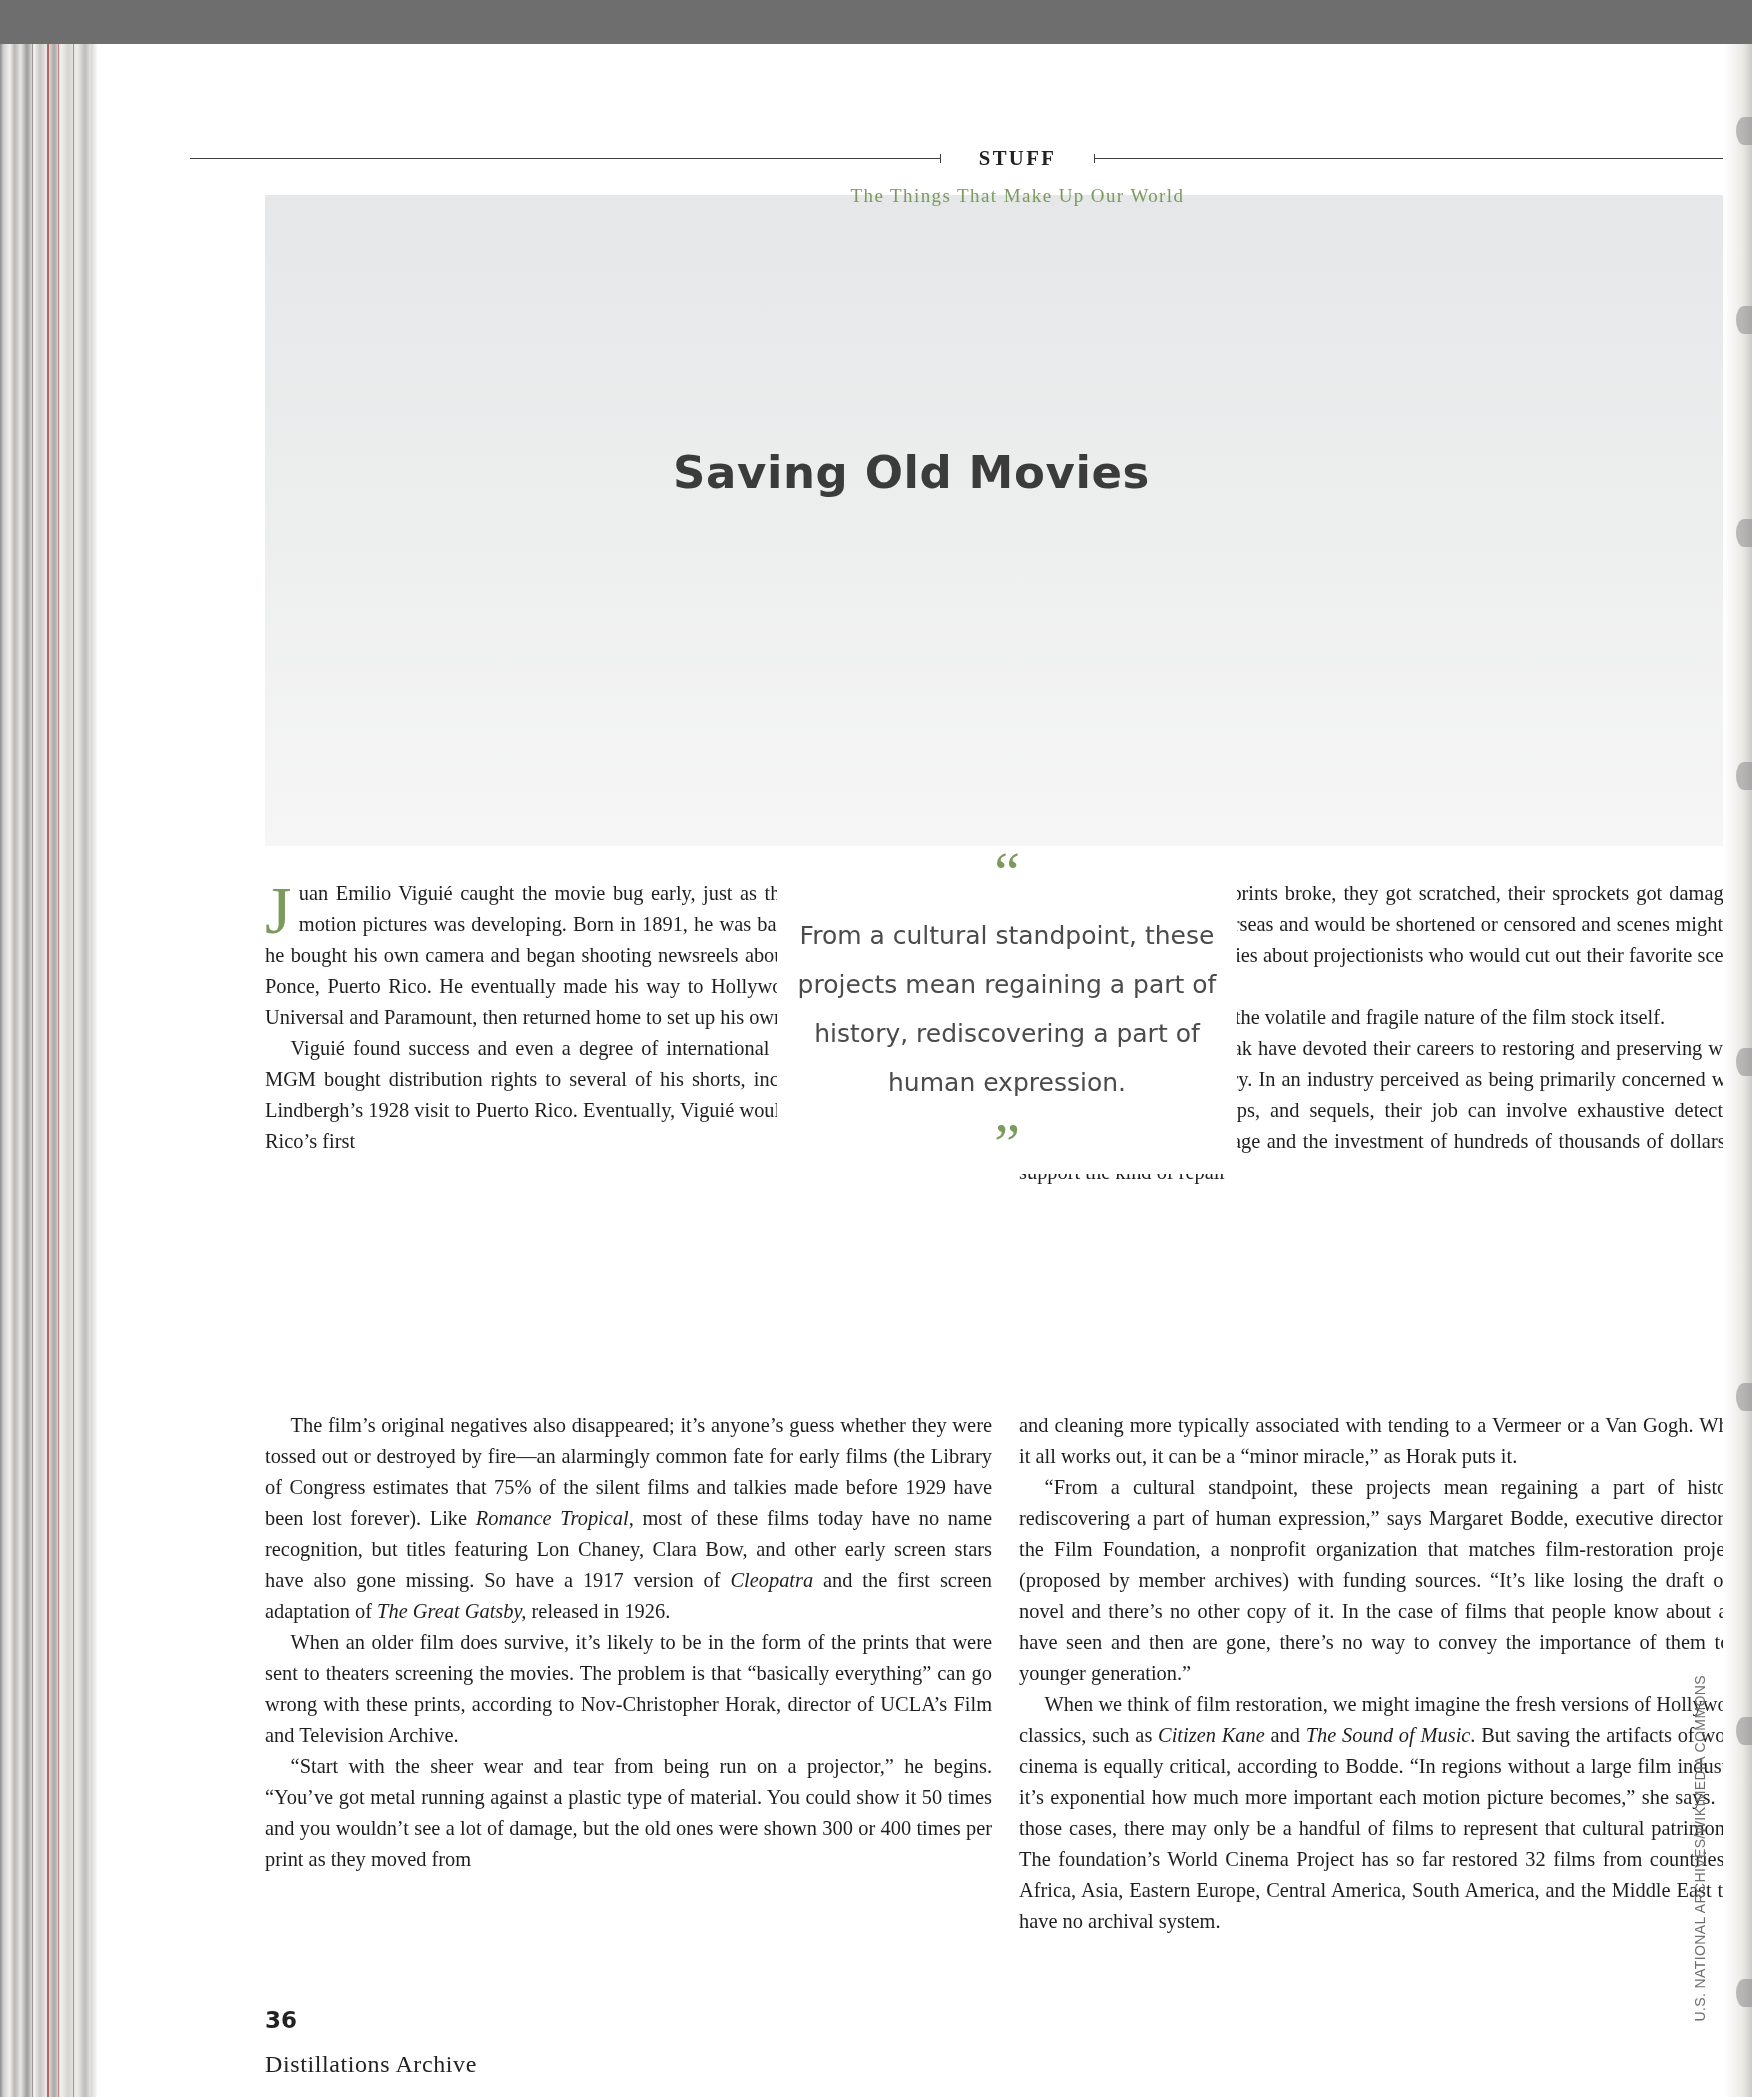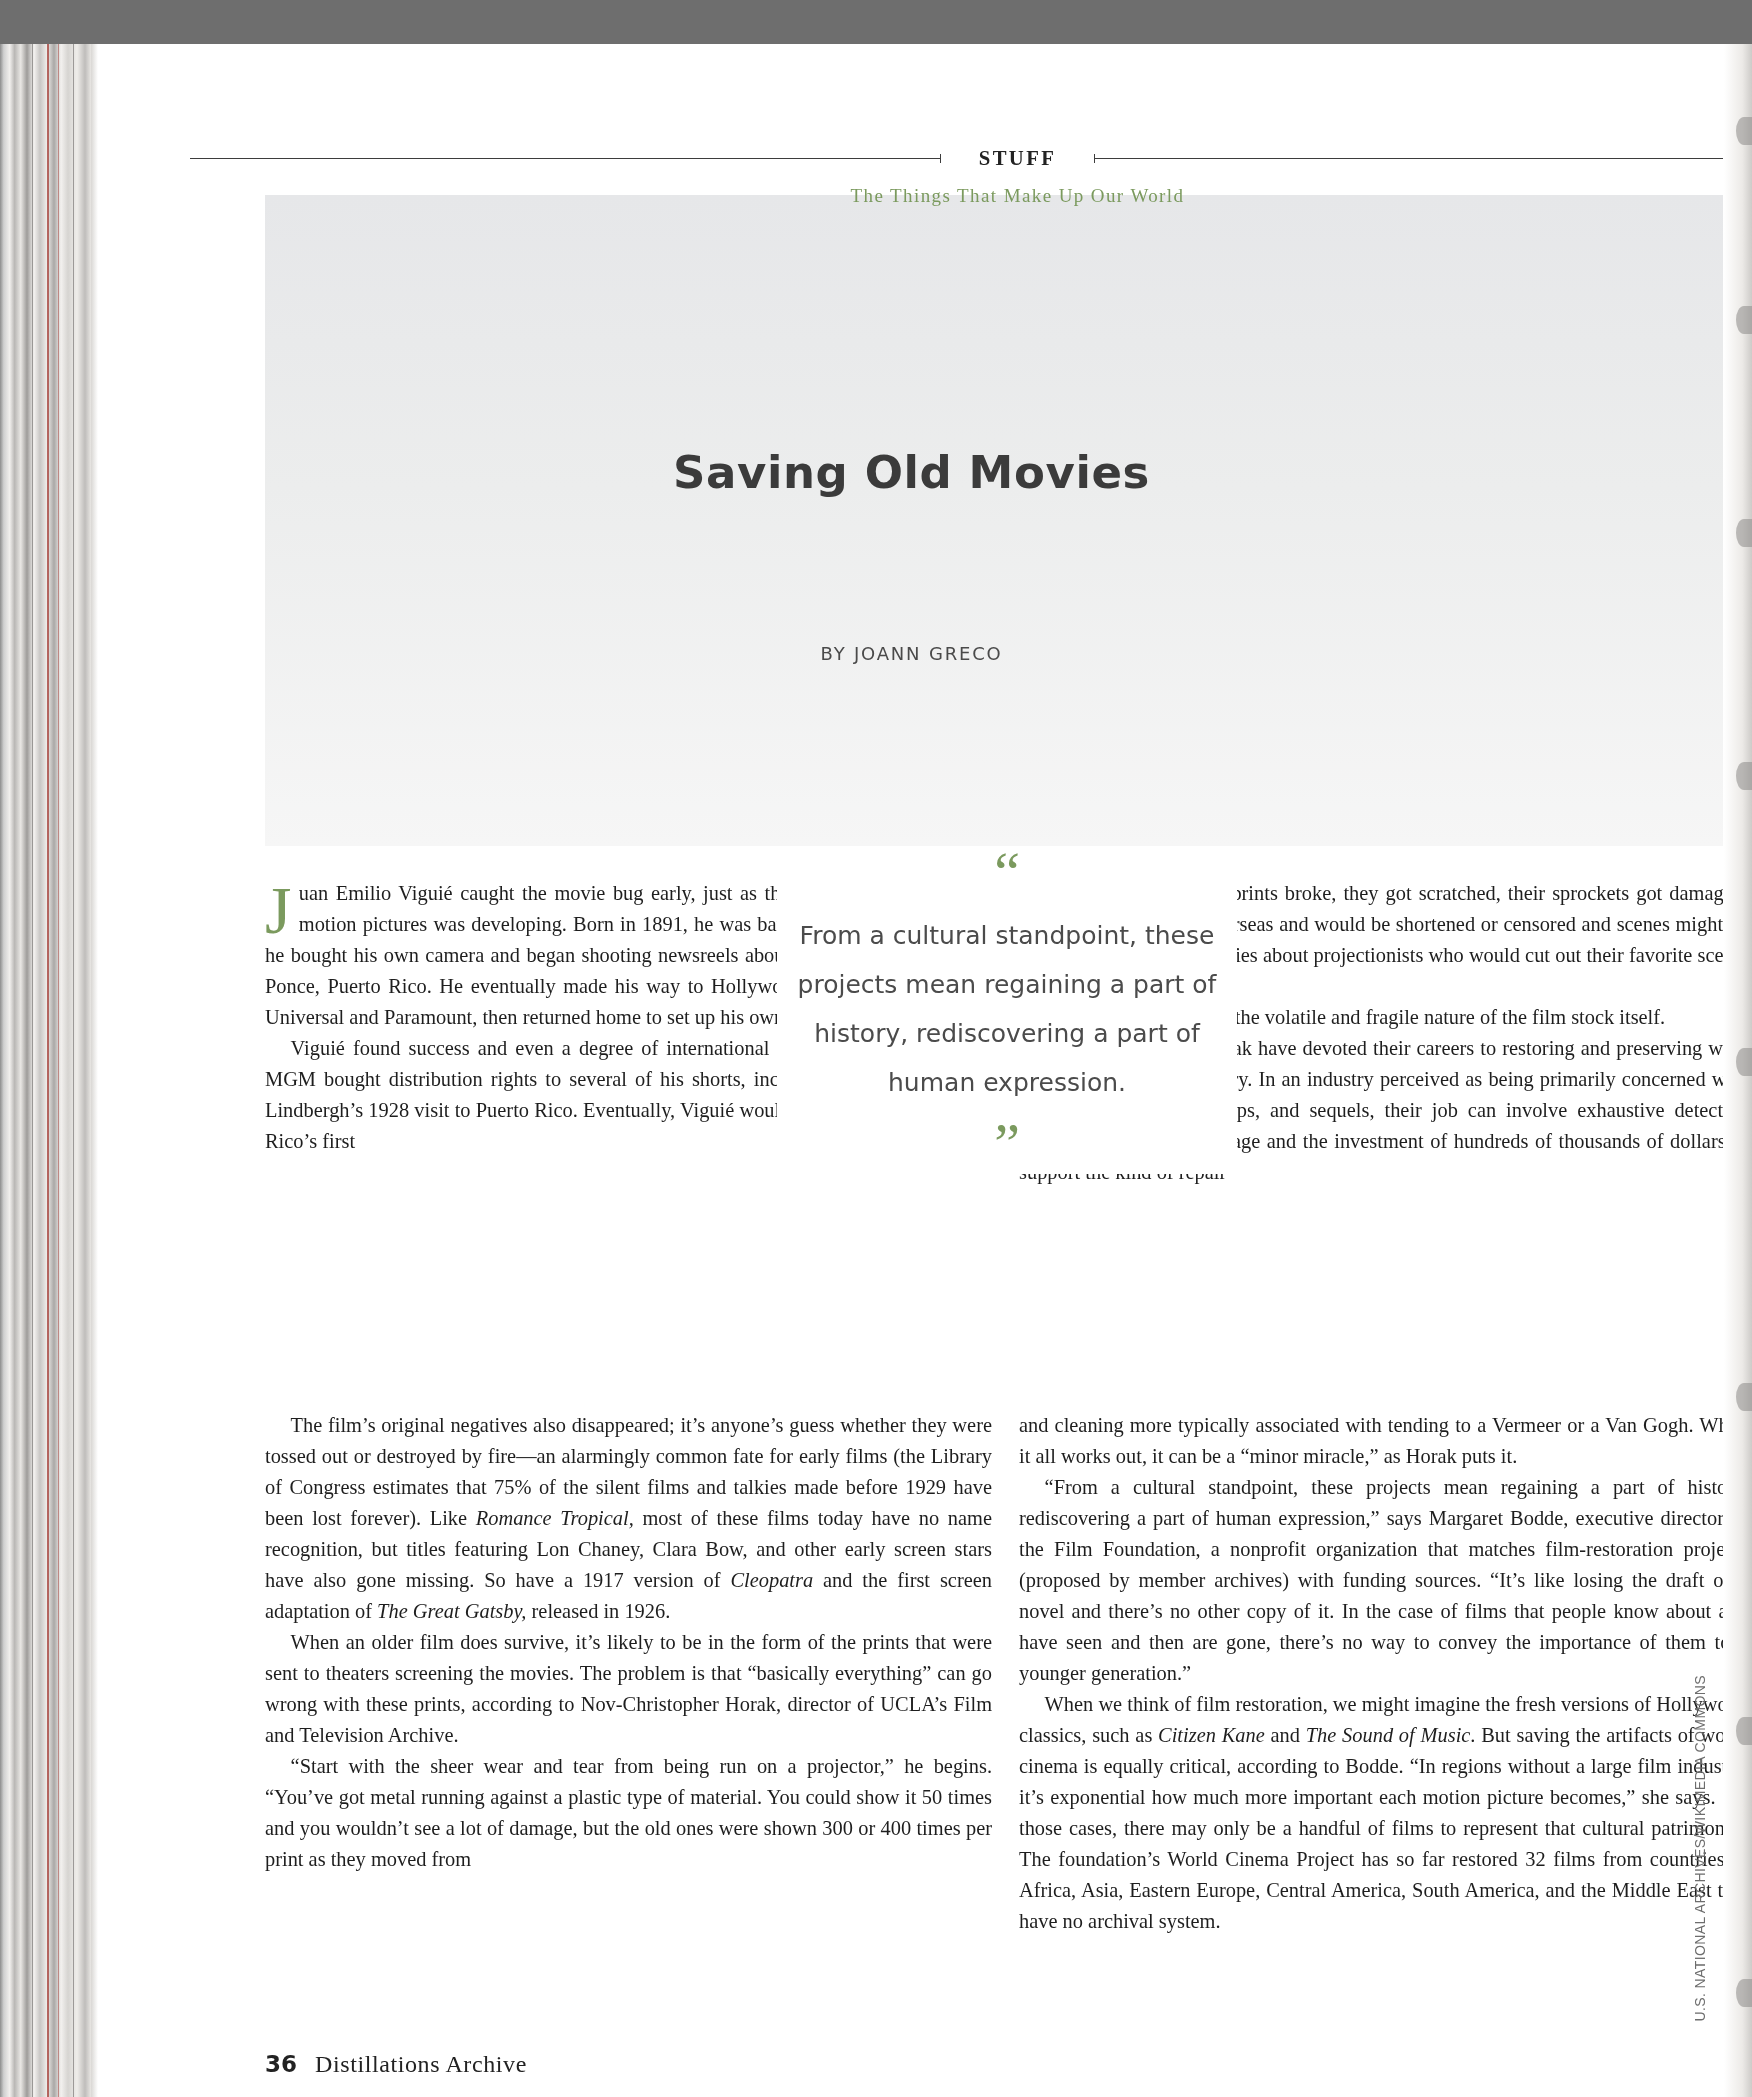--- a/index.html
+++ b/index.html
@@ -246,20 +246,21 @@
   }
 
   
   .folio {
     position: absolute;
     left: 166px;
     bottom: 63px;
     display: flex;
     align-items: baseline;
     gap: 18px;
+    flex-direction: column;
   }
   .folio .num {
     font-family: "DejaVu Sans", sans-serif;
     font-weight: 700;
     font-size: 23px;
     color: #222;
   }
   .folio .mag {
     font-family: "Liberation Serif", serif;
     font-size: 24px;
@@ -287,21 +288,20 @@
     <div class="hero"></div>
 
     <div class="runhead">
       <div class="rule left"></div>
       <div class="title">STUFF</div>
       <div class="rule right"></div>
       <div class="subtitle">The Things That Make Up Our World</div>
     </div>
 
     <div class="headline">Saving Old Movies</div>
-    <div class="byline">BY JOANN GRECO</div>
 
     <div class="col col-left">
       <p class="first">
         <span class="dropcap">J</span><span>uan Emilio Viguié caught the movie bug early, just as the technology for creating motion pictures was developing. Born in 1891, he was barely out of his teens when he bought his own camera and began shooting newsreels about life in his hometown of Ponce, Puerto Rico. He eventually made his way to Hollywood, where he worked for Universal and Paramount, then returned home to set up his own film studio.</span>
       </p>
       <p><span>Viguié found success and even a degree of international fame when both Fox and MGM bought distribution rights to several of his shorts, including one about Charles Lindbergh’s 1928 visit to Puerto Rico. Eventually, Viguié would go on to produce Puerto Rico’s first</span></p>
     </div>
 
     <div class="col col-right">
       <p class="first"><span>theater to theater. So the prints broke, they got scratched, their sprockets got damaged. Or, the film would go overseas and would be shortened or censored and scenes might be totally lost. I’ve heard stories about projectionists who would cut out their favorite scene, maybe as souvenirs.”</span></p>

